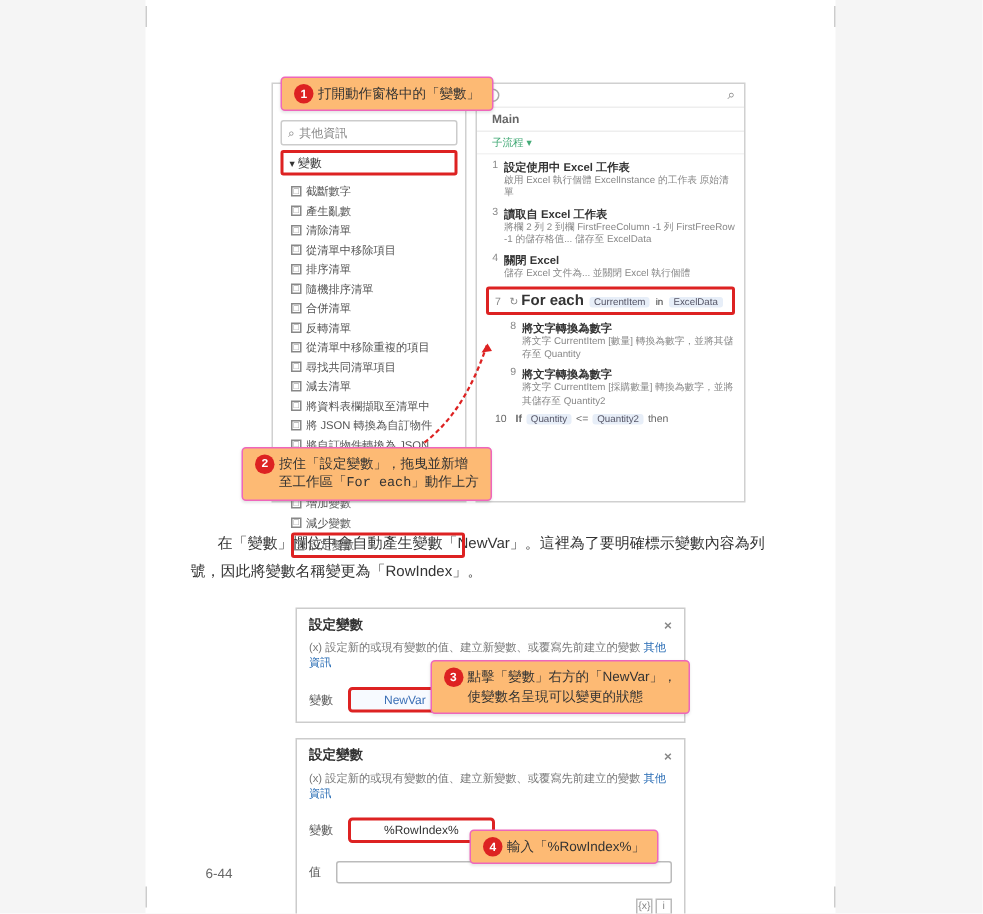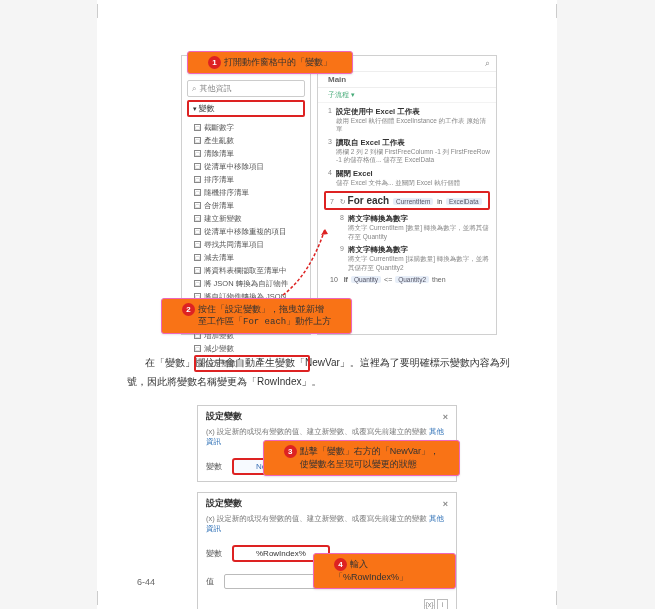--- a/index.html
+++ b/index.html
@@ -31,21 +31,21 @@
   .step { display:flex; gap:4px; padding:2px 2px; font-size:7px; }
   .step .n { width:8px; color:#888; text-align:right; flex-shrink:0; }
   .step .body { flex:1; }
   .step .title { font-size:7.5px; color:#333; font-weight:600; }
   .step .desc { font-size:6.5px; color:#888; line-height:1.3; word-break:break-all; }
   .foreach-box { border:2px solid #d22; border-radius:2px; padding:2px 4px; margin:2px 2px; }
   .chip { display:inline-block; background:#e7eef8; color:#556; border-radius:2px; padding:0 3px; font-size:6.5px; margin:0 1px;}
   .if-row { font-size:7px; color:#666; padding:2px 8px; }
 
   
-  .bubble { position:absolute; background:#f97316; border:1px solid #e6b; border-radius:3px; padding:4px 20px; font-size:9px; color:#333; line-height:1.4; box-shadow:0 1px 2px rgba(0,0,0,.1);}
+  .bubble { position:absolute; background:#fdba74; border:1px solid #e6b; border-radius:3px; padding:4px 8px; font-size:9px; color:#333; line-height:1.4; box-shadow:0 1px 2px rgba(0,0,0,.1);}
   .num { display:inline-flex; width:13px; height:13px; background:#d22; color:#fff; border-radius:50%; font-size:8px; font-weight:bold; align-items:center; justify-content:center; margin-right:3px; vertical-align:middle;}
   .arrow-svg { position:absolute; pointer-events:none; }
 
   
   .para { margin:18px 22px 14px; font-size:10px; line-height:1.9; text-indent:1.8em; }
 
   
   .dlg-wrap { width:260px; margin:8px auto; }
   .dlg { border:1px solid #ccc; background:#fff; margin-bottom:10px; position:relative; }
   .dlg .dh { display:flex; justify-content:space-between; align-items:center; padding:4px 8px; font-size:9px; font-weight:bold; }
@@ -104,21 +104,21 @@
         <li>
             <span class="ico">□</span>
             <span>隨機排序清單</span>
           </li>
         <li>
             <span class="ico">□</span>
             <span>合併清單</span>
           </li>
         <li>
             <span class="ico">□</span>
-            <span>建立新變數</span>
+            <span>反轉清單</span>
           </li>
         <li>
             <span class="ico">□</span>
             <span>從清單中移除重複的項目</span>
           </li>
         <li>
             <span class="ico">□</span>
             <span>尋找共同清單項目</span>
           </li>
         <li>

